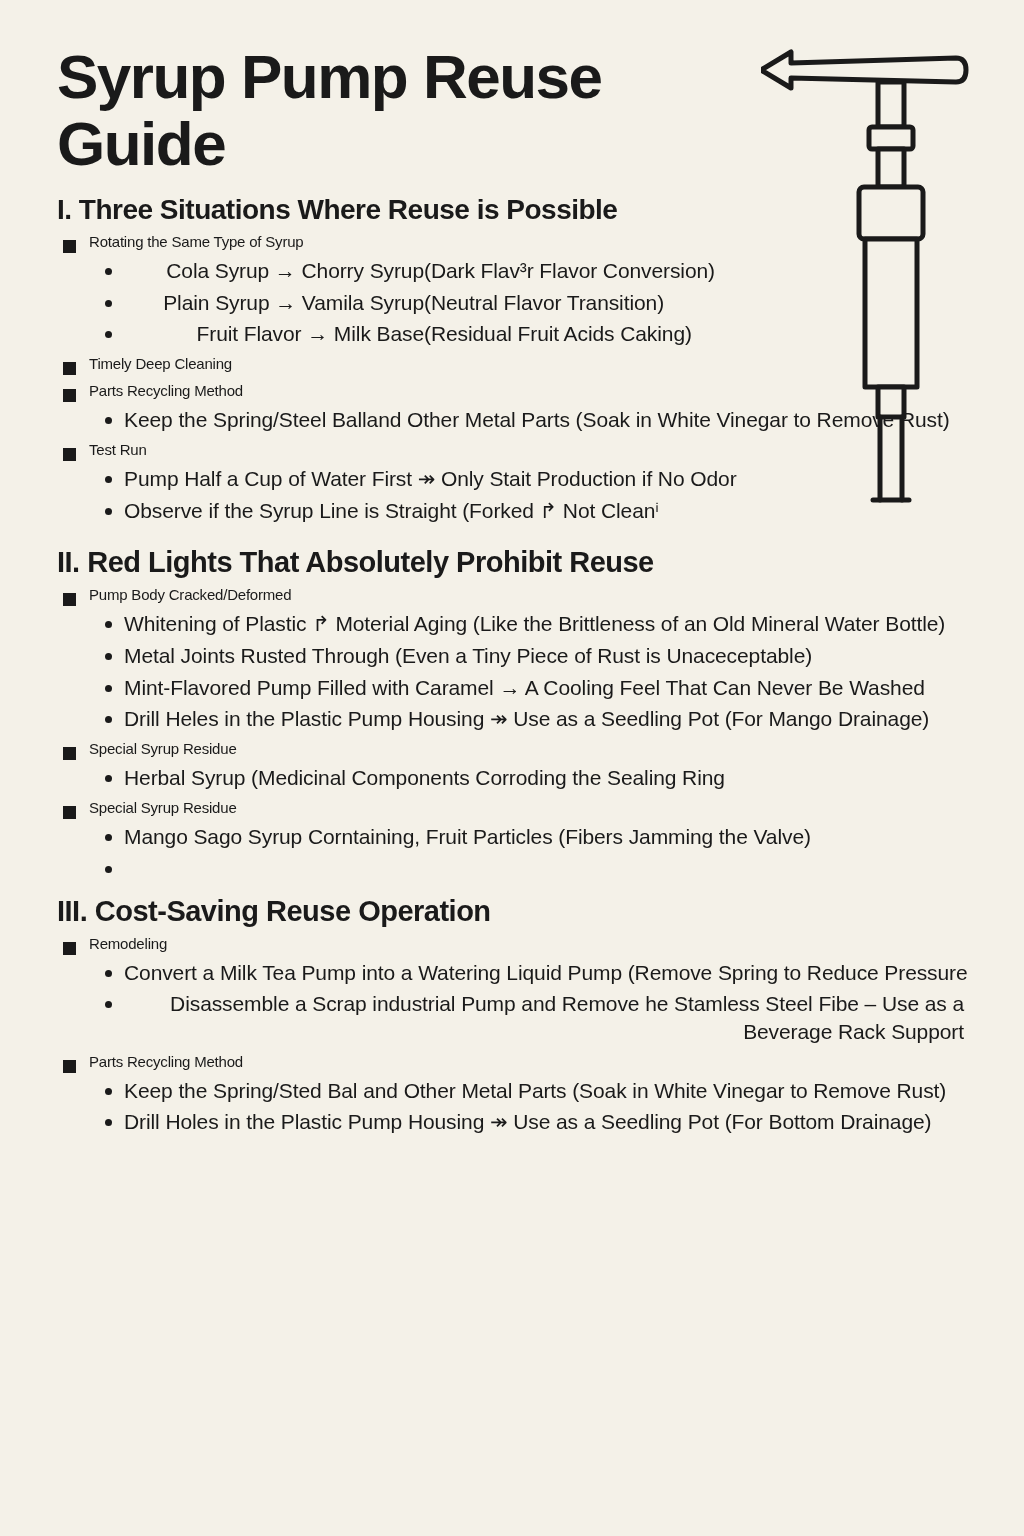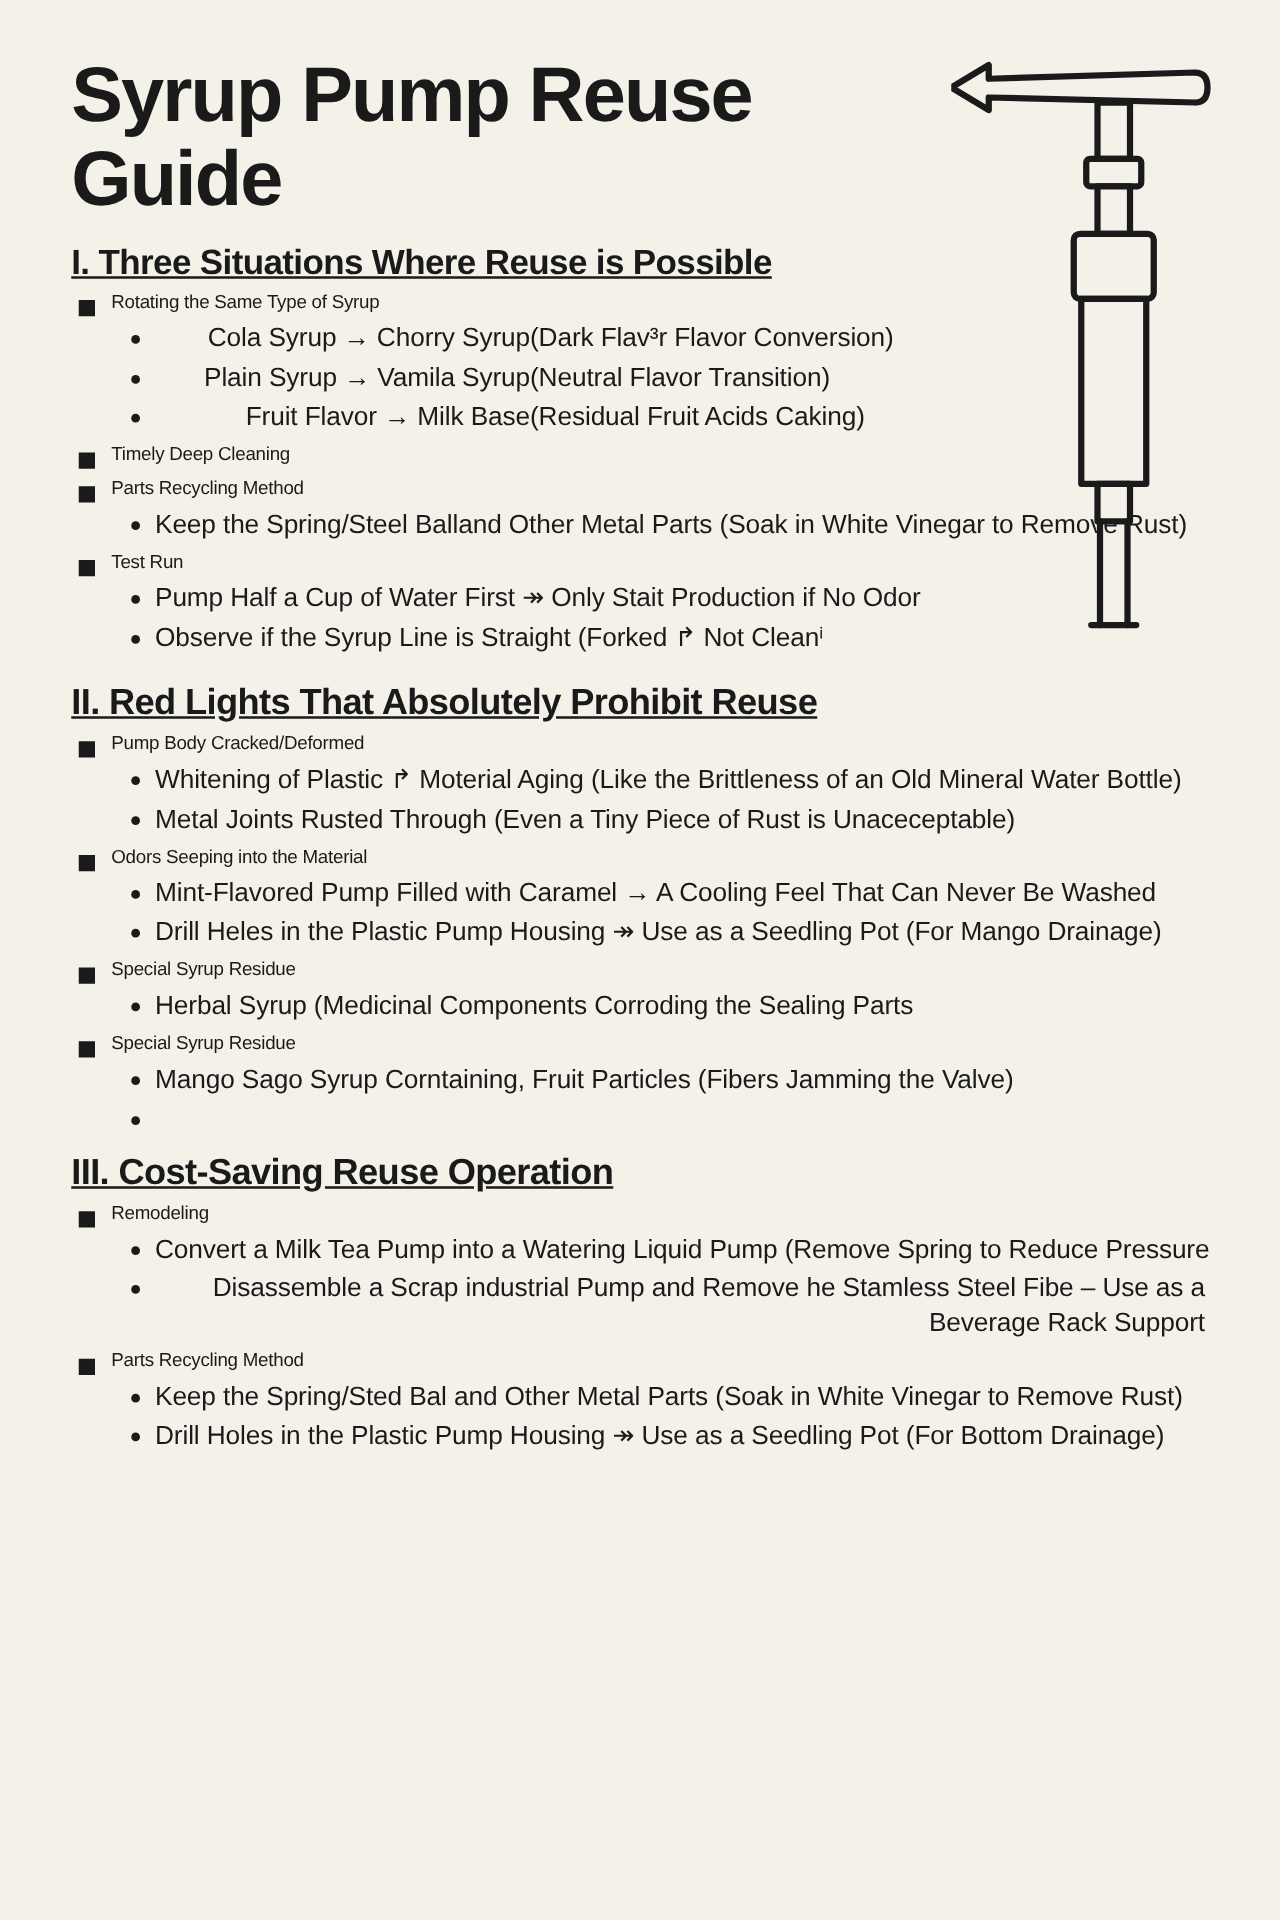--- a/index.html
+++ b/index.html
@@ -29,21 +29,20 @@
     line-height: 1.08;
     letter-spacing: -1.5px;
     margin: 6px 0 14px 0;
     max-width: 660px;
   }
   .section-head {
     font-size: 28px;
     font-weight: 800;
     letter-spacing: -0.5px;
     margin: 16px 0 4px 0;
-    text-decoration: underline;
   }
   .section-head.big {
     font-size: 29px;
     margin-top: 22px;
   }
   .sub {
     display: flex;
     align-items: flex-start;
     margin: 7px 0 0 6px;
   }
@@ -191,43 +190,39 @@
       <li>
         <span class="dot"></span>
         <span class="btext">Whitening of Plastic ↱ Moterial Aging (Like the Brittleness of an Old Mineral Water Bottle)</span>
       </li>
       <li>
         <span class="dot"></span>
         <span class="btext">Metal Joints Rusted Through (Even a Tiny Piece of Rust is Unaceceptable)</span>
       </li>
     </ul>
 
-    <div class="sub">
-      <span class="sq"></span>
-      <span class="sub-label">Odors Seeping into the Material</span>
-    </div>
     <ul class="bullets">
       <li>
         <span class="dot"></span>
         <span class="btext">Mint-Flavored Pump Filled with Caramel → A Cooling Feel That Can Never Be Washed</span>
       </li>
       <li>
         <span class="dot"></span>
         <span class="btext">Drill Heles in the Plastic Pump Housing ↠ Use as a Seedling Pot (For Mango Drainage)</span>
       </li>
     </ul>
 
     <div class="sub">
       <span class="sq"></span>
       <span class="sub-label">Special Syrup Residue</span>
     </div>
     <ul class="bullets">
       <li>
         <span class="dot"></span>
-        <span class="btext">Herbal Syrup (Medicinal Components Corroding the Sealing Parts</span>
+        <span class="btext">Herbal Syrup (Medicinal Components Corroding the Sealing Ring</span>
       </li>
     </ul>
 
     <div class="sub">
       <span class="sq"></span>
       <span class="sub-label">Special Syrup Residue</span>
     </div>
     <ul class="bullets">
       <li>
         <span class="dot"></span>

